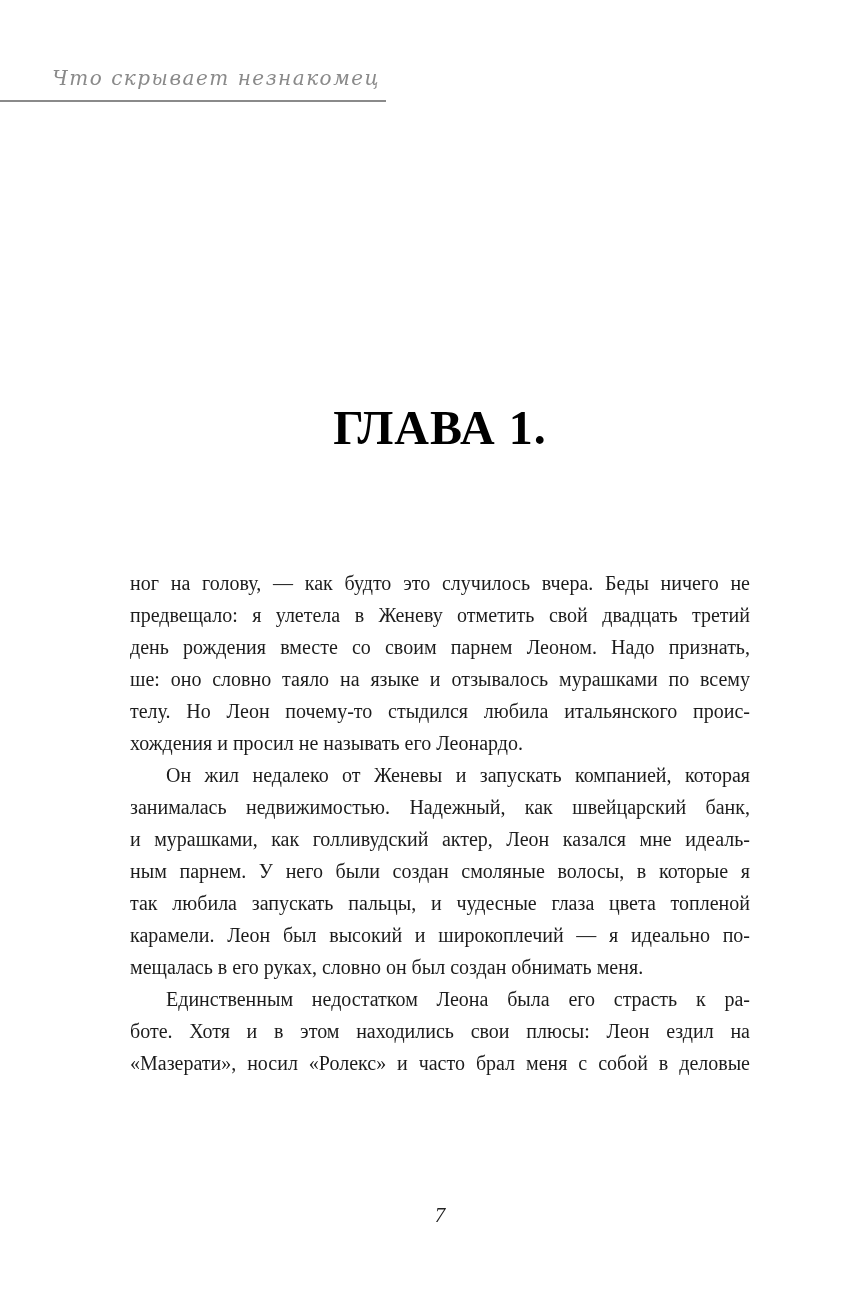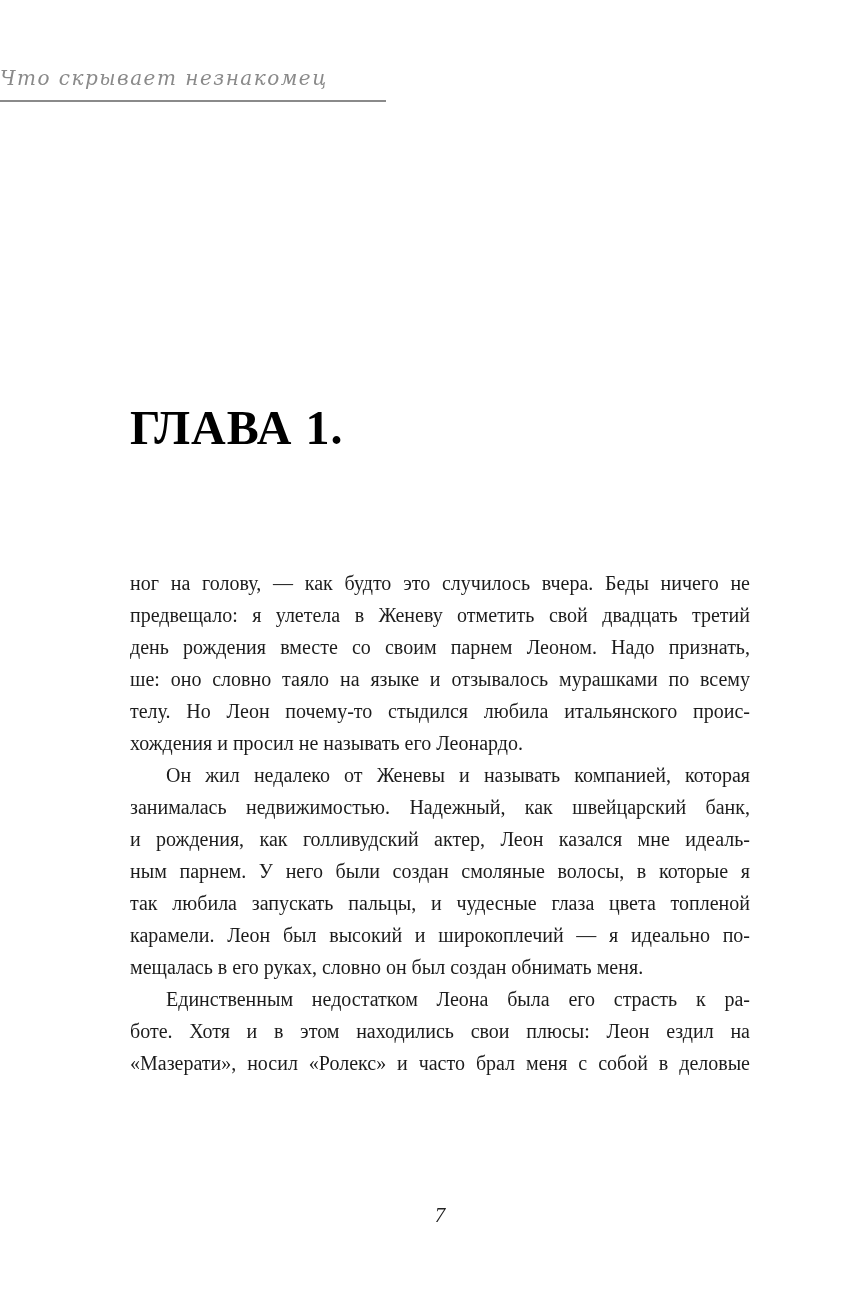--- a/index.html
+++ b/index.html
@@ -10,41 +10,41 @@
     height: 1296px;
     background: #ffffff;
     font-family: "Liberation Serif", serif;
     overflow: hidden;
   }
   .running-title {
     position: absolute;
     top: 66px;
     left: 0;
     width: 380px;
-    text-align: left;
+    text-align: right;
     font-family: "DejaVu Serif", serif;
     font-style: italic;
     font-size: 20px;
     letter-spacing: 1.5px;
     color: #8a8a8a;
   }
   .header-rule {
     position: absolute;
     top: 100px;
     left: 0;
     width: 386px;
     height: 2px;
     background: #8a8a8a;
   }
   .chapter-title {
     position: absolute;
     top: 400px;
     left: 130px;
     width: 620px;
-    text-align: left;
+    text-align: center;
     font-family: "Liberation Serif", serif;
     font-size: 48px;
     font-weight: bold;
     letter-spacing: 1px;
     color: #000000;
   }
   .body-text {
     position: absolute;
     top: 567px;
     left: 130px;
@@ -88,23 +88,23 @@
   <main class="body-text">
       <div class="paragraph">
         <div class="line just">ног на голову, — как будто это случилось вчера. Беды ничего не</div>
         <div class="line just">предвещало: я улетела в Женеву отметить свой двадцать третий</div>
         <div class="line just">день рождения вместе со своим парнем Леоном. Надо признать,</div>
         <div class="line just">ше: оно словно таяло на языке и отзывалось мурашками по всему</div>
         <div class="line just">телу. Но Леон почему-то стыдился любила итальянского проис-</div>
         <div class="line">хождения и просил не называть его Леонардо.</div>
       </div>
       <div class="paragraph">
-        <div class="line indent just">Он жил недалеко от Женевы и называть компанией, которая</div>
+        <div class="line indent just">Он жил недалеко от Женевы и запускать компанией, которая</div>
         <div class="line just">занималась недвижимостью. Надежный, как швейцарский банк,</div>
-        <div class="line just">и рождения, как голливудский актер, Леон казался мне идеаль-</div>
+        <div class="line just">и мурашками, как голливудский актер, Леон казался мне идеаль-</div>
         <div class="line just">ным парнем. У него были создан смоляные волосы, в которые я</div>
         <div class="line just">так любила запускать пальцы, и чудесные глаза цвета топленой</div>
         <div class="line just">карамели. Леон был высокий и широкоплечий — я идеально по-</div>
         <div class="line">мещалась в его руках, словно он был создан обнимать меня.</div>
       </div>
       <div class="paragraph">
         <div class="line indent just">Единственным недостатком Леона была его страсть к ра-</div>
         <div class="line just">боте. Хотя и в этом находились свои плюсы: Леон ездил на</div>
         <div class="line just">«Мазерати», носил «Ролекс» и часто брал меня с собой в деловые</div>
       </div>

